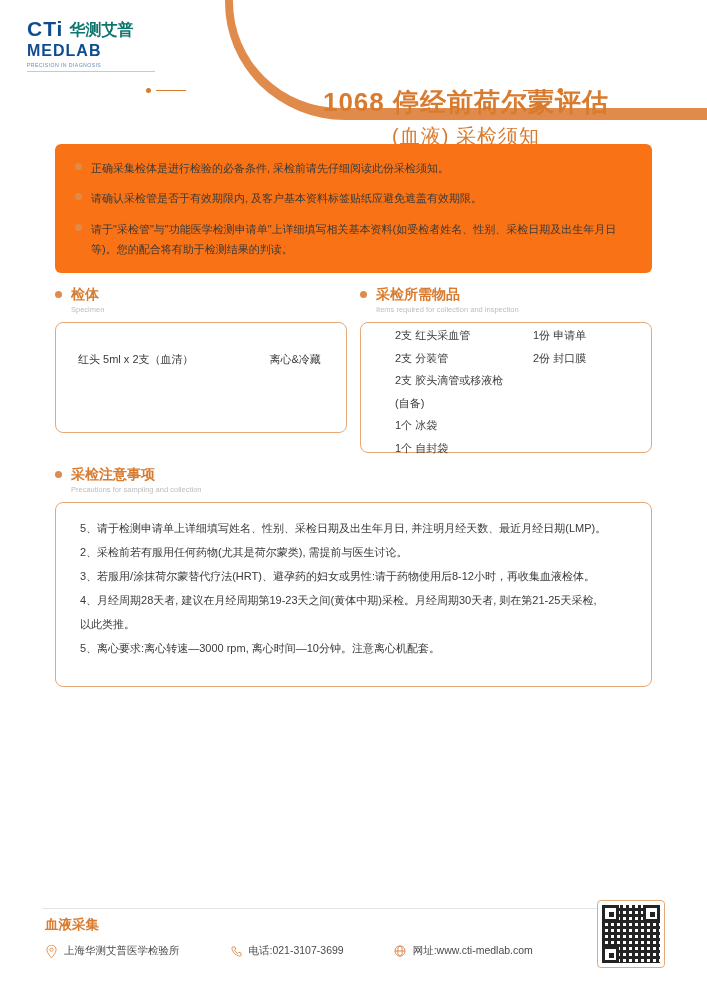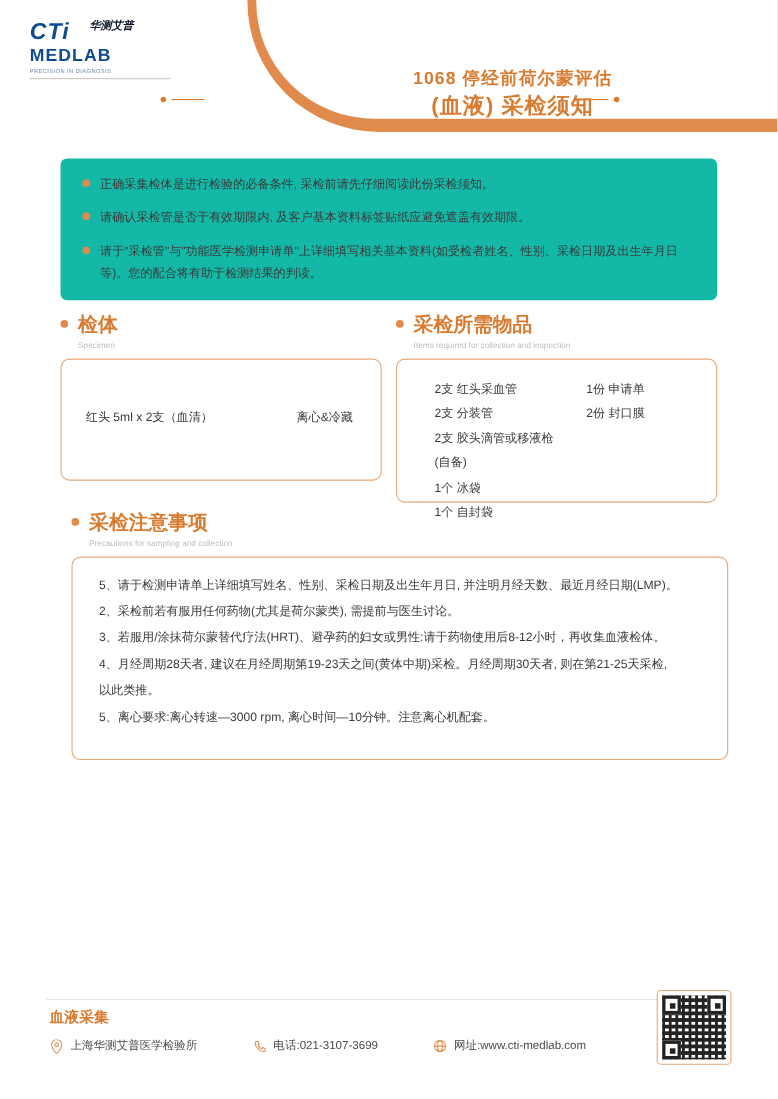--- a/index.html
+++ b/index.html
@@ -29,27 +29,27 @@
     top: 0; left: 233px;
     width: 474px; height: 108px;
     background: #ffffff;
     border-bottom-left-radius: 108px 106px;
   }
   .logo {
     position: absolute;
     top: 18px; left: 27px;
     width: 130px;
   }
-  .logo-row { display: flex; align-items: flex-start; gap: 18px; font-style: italic; }
+  .logo-row { display: flex; align-items: flex-end; gap: 6px; }
   .logo-cti {
     font-size: 21px; font-weight: bold; color: #0E4C8F;
     letter-spacing: 1px; line-height: 1;
   }
   .logo-cn {
-    font-size: 10px; font-weight: bold; color: #0f172a;
+    font-size: 16px; font-weight: bold; color: #0f766e;
     line-height: 1.1;
   }
   .logo-sub {
     margin-top: 3px;
     font-size: 16px; font-weight: bold; color: #0E4C8F;
     letter-spacing: 1px;
   }
   .logo-tag {
     margin-top: 2px;
     font-size: 5.2px; color: #6a8bb5; letter-spacing: .4px;
@@ -58,25 +58,25 @@
     margin-top: 3px; width: 128px; height: 1px; background: #c9c9c9;
   }
 
   .title-block {
     position: absolute;
     top: 60px; left: 225px;
     width: 482px;
     text-align: center;
   }
   .title-line1 {
-    font-size: 16px; font-weight: bold; color: #D97B2F;
-    letter-spacing: 1px; line-height: 1.45;
+    font-size: 26px; font-weight: bold; color: #D97B2F;
+    letter-spacing: 1px; line-height: 1.45; margin-top: 24px;
   }
   .title-line2 {
-    font-size: 20px; font-weight: bold; color: #D97B2F;
+    font-size: 20px; font-weight: normal; color: #D97B2F;
     letter-spacing: 1px; line-height: 1.45;
   }
   .deco-left, .deco-right {
     position: absolute;
     top: 88px;
     display: flex; align-items: center; gap: 5px;
   }
   .deco-left { left: 146px; }
   .deco-right { right: 144px; flex-direction: row-reverse; }
   .deco-dot {
@@ -85,21 +85,21 @@
   }
   .deco-bar {
     width: 30px; height: 1.6px; background: #D97B2F;
   }
 
   
   .intro {
     position: absolute;
     top: 144px; left: 55px;
     width: 597px;
-    background: #14b8a6;
+    background: #f97316;
     border-radius: 6px;
     padding: 14px 22px 14px 20px;
   }
   .intro-item {
     display: flex; align-items: flex-start;
     margin-bottom: 10px;
   }
   .intro-item:last-child { margin-bottom: 0; }
   .bullet-dot {
     flex: none;
@@ -110,21 +110,21 @@
   .intro-text {
     font-size: 11px; color: #3a3a3a; line-height: 1.85;
   }
 
   
   .sec-head {
     display: flex; align-items: flex-start;
   }
   .sec-head .bullet-dot { margin-top: 6px; }
   .sec-title-cn {
-    font-size: 18px; font-weight: bold; color: #D97B2F;
+    font-size: 14px; font-weight: bold; color: #D97B2F;
     line-height: 1.2;
   }
   .sec-title-en {
     font-size: 7.5px; color: #BDBDBD; margin-top: 2px;
     line-height: 1.2;
   }
   .box {
     border: 1px solid #E6A877;
     border-radius: 8px;
   }
@@ -135,49 +135,49 @@
     top: 285px; left: 55px;
     width: 292px;
   }
   .spec .box {
     margin-top: 8px;
     height: 111px;
     position: relative;
   }
   .spec-row {
     position: absolute;
-    top: 45px; left: 0; width: 100%;
+    top: 29px; left: 0; width: 100%;
     display: flex;
     font-size: 11px; color: #3a3a3a;
   }
   .spec-name { margin-left: 22px; }
   .spec-proc { margin-left: 76px; }
 
   .items {
     position: absolute;
     top: 285px; left: 360px;
     width: 292px;
   }
   .items .box {
     margin-top: 8px;
     height: 131px;
-    padding: 16px 0 0 0;
+    padding: 1px 0 0 0;
   }
   .items-grid {
     display: flex;
     font-size: 11px; color: #3a3a3a;
     line-height: 2.05;
   }
   .items-col-left { width: 152px; padding-left: 34px; }
   .items-col-right { width: 138px; padding-left: 20px; }
 
   
   .prec {
     position: absolute;
-    top: 465px; left: 65px;
+    top: 465px; left: 55px;
     width: 597px;
   }
   .prec .box {
     margin-top: 8px;
     height: 185px;
     padding: 14px 24px 0 24px;
   }
   .num-line {
     font-size: 11px; color: #3a3a3a; line-height: 2.0;
     margin-bottom: 2px;

